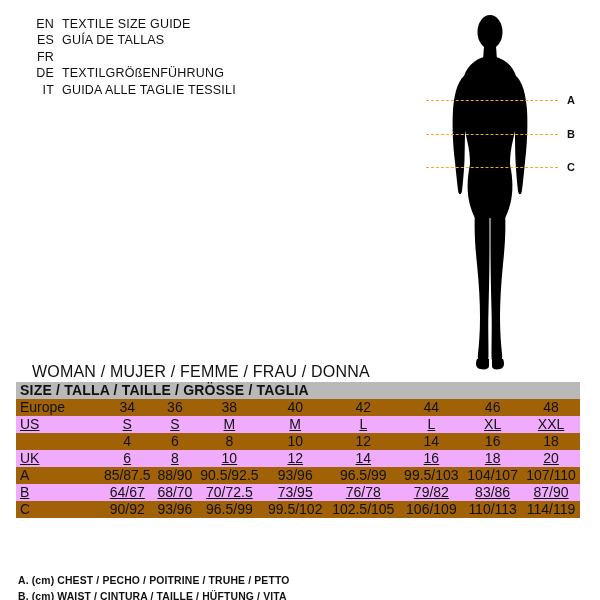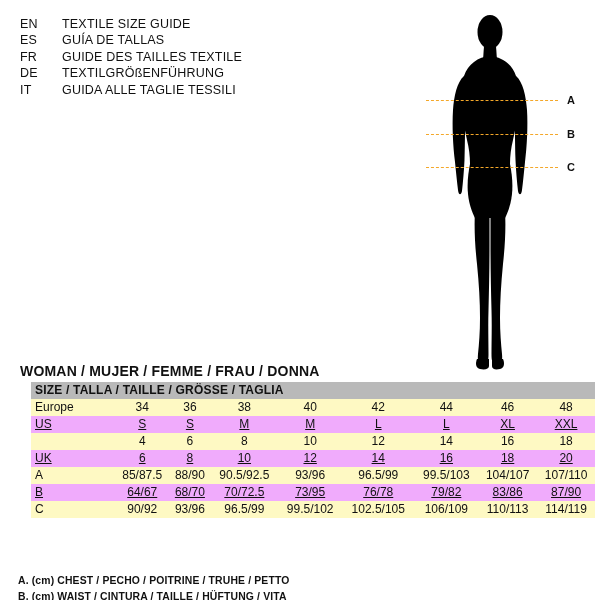--- a/index.html
+++ b/index.html
@@ -32,20 +32,21 @@
     display: flex;
     align-items: baseline;
     font-size: 12.5px;
     line-height: 16.4px;
     letter-spacing: 0.2px;
     color: #111111;
   }
   .title-lang {
     width: 34px;
     flex: 0 0 34px;
+    text-align: right;
   }
   .title-text {
     flex: 1 1 auto;
     margin-left: 8px;
   }
 
   
   .figure-area {
     position: absolute;
     left: 380px;
@@ -67,34 +68,34 @@
     position: absolute;
     font-size: 11px;
     font-weight: bold;
     color: #111111;
     line-height: 11px;
   }
 
   
   .woman-head {
     position: absolute;
-    left: 20px;
+    left: 32px;
     top: 363px;
-    font-size: 14px;
-    font-weight: bold;
+    font-size: 16px;
+    font-weight: normal;
     letter-spacing: 0.2px;
     color: #111111;
   }
   table.size-table {
     position: absolute;
-    left: 31px;
+    left: 16px;
     top: 382px;
     width: 564px;
     border-collapse: collapse;
-    font-size: 12px;
+    font-size: 14px;
     color: #111111;
   }
   table.size-table td {
     padding: 0;
     height: 17px;
     line-height: 17px;
     text-align: center;
     white-space: nowrap;
   }
   table.size-table td.lbl {
@@ -107,21 +108,21 @@
     font-weight: bold;
     text-align: left;
     padding-left: 4px;
     letter-spacing: 0.2px;
   }
   tr.shade td {
     background: #f0abfc;
     text-decoration: underline;
   }
   tr.plain td {
-    background: #fef9c3;
+    background: #a16207;
   }
 
   
   .legend {
     position: absolute;
     left: 18px;
     top: 573px;
     font-size: 10.4px;
     font-weight: bold;
     line-height: 15.5px;
@@ -138,21 +139,20 @@
     <div class="title-row">
       <span class="title-lang">EN</span>
       <span class="title-text">TEXTILE SIZE GUIDE</span>
     </div>
     <div class="title-row">
       <span class="title-lang">ES</span>
       <span class="title-text">GUÍA DE TALLAS</span>
     </div>
     <div class="title-row">
       <span class="title-lang">FR</span>
-      <span class="title-text">GUIDE DES TAILLES TEXTILE</span>
     </div>
     <div class="title-row">
       <span class="title-lang">DE</span>
       <span class="title-text">TEXTILGRÖßENFÜHRUNG</span>
     </div>
     <div class="title-row">
       <span class="title-lang">IT</span>
       <span class="title-text">GUIDA ALLE TAGLIE TESSILI</span>
     </div>
   </div>

